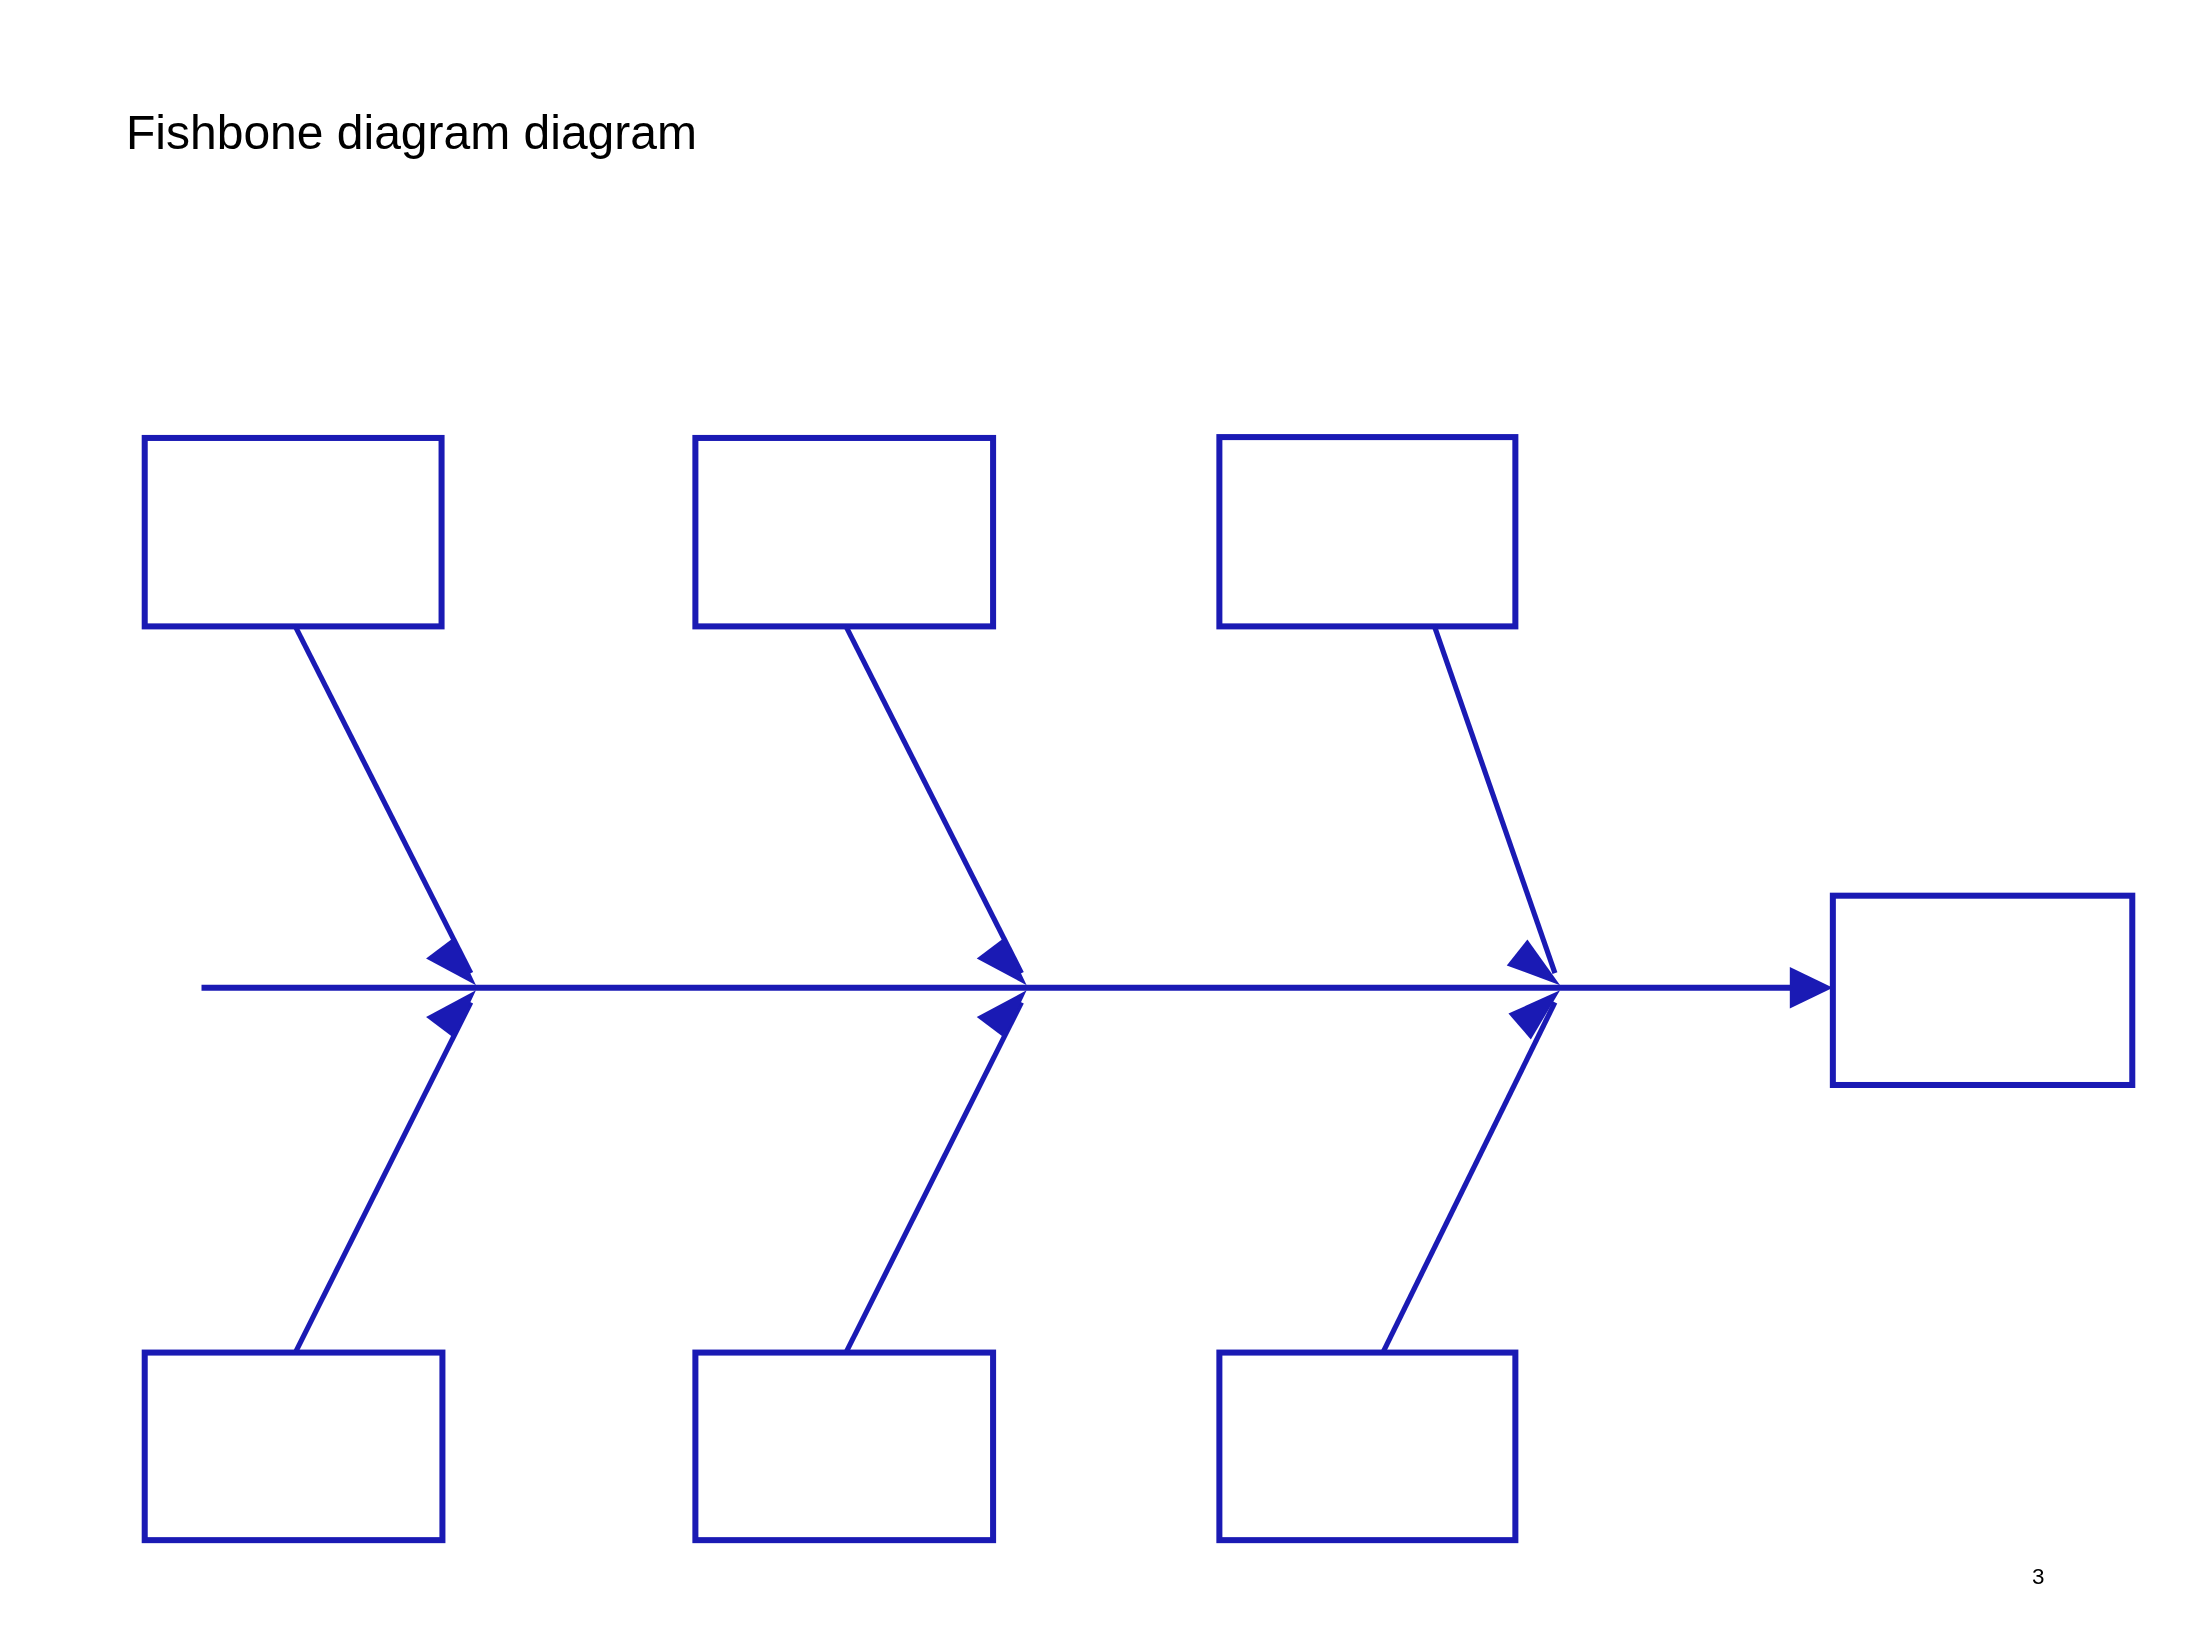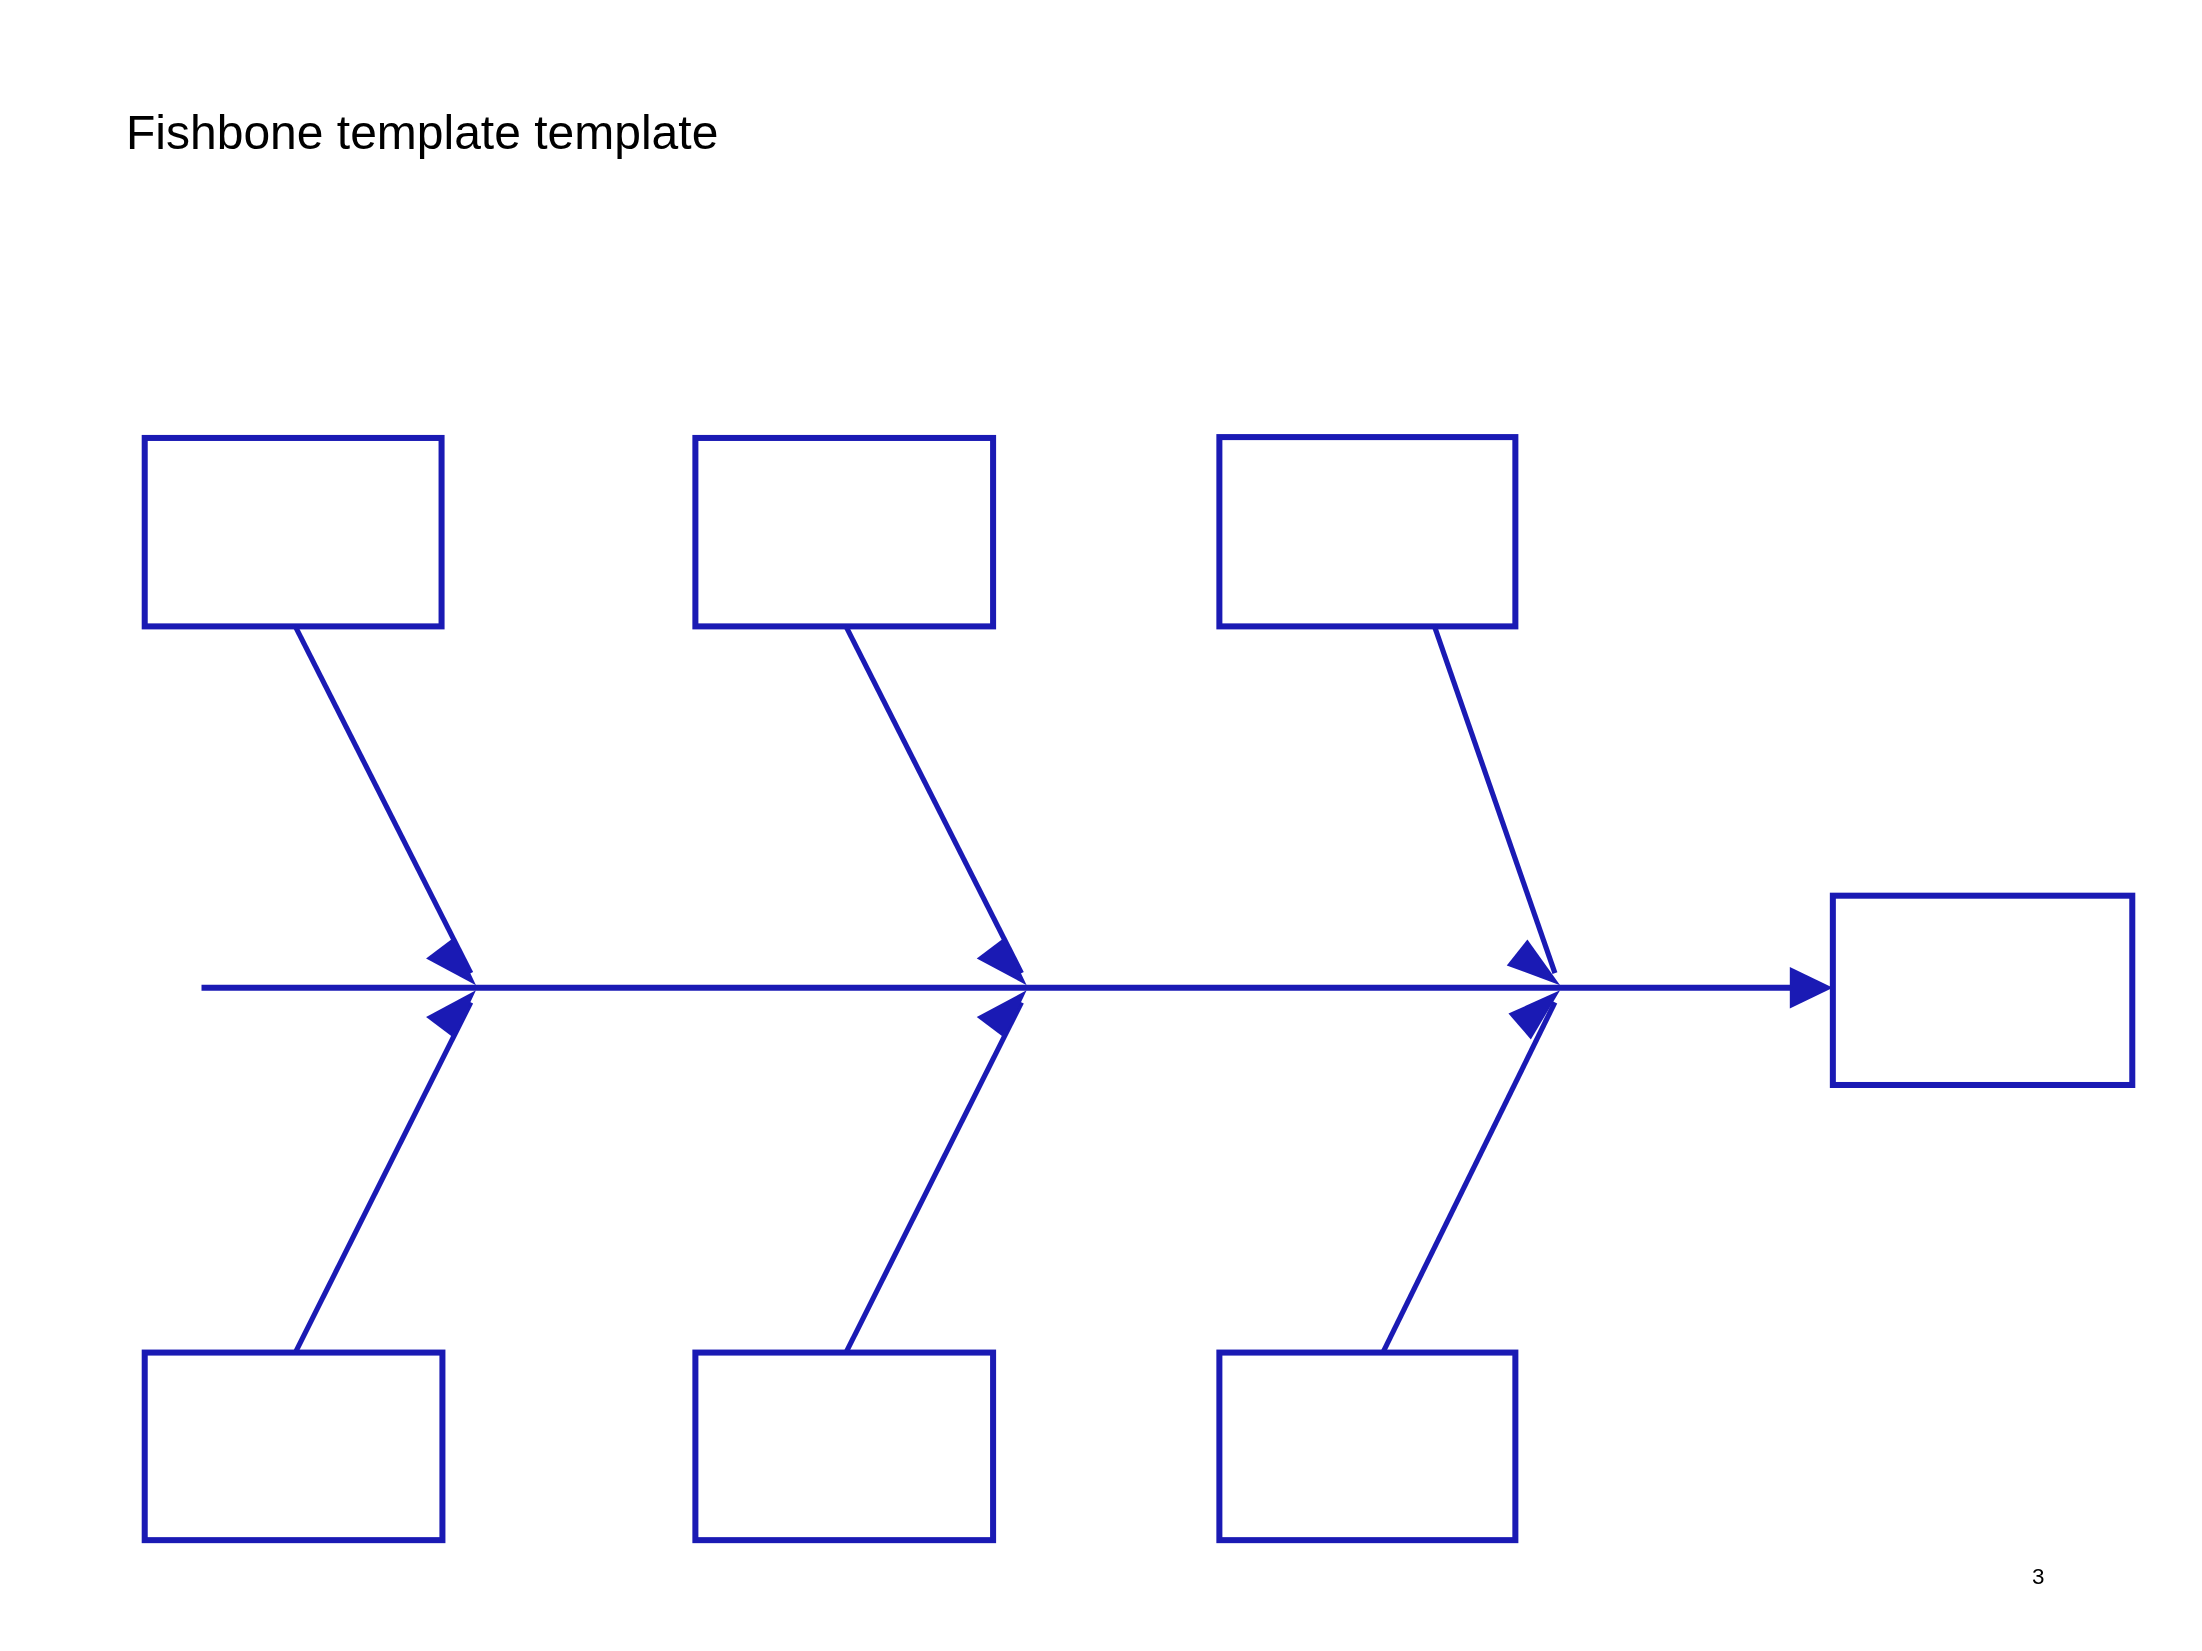--- a/index.html
+++ b/index.html
@@ -73,21 +73,21 @@
     font-family: "Liberation Sans", sans-serif;
     font-size: 34px;
     fill: #1a1ab4;
   }
 </style>
 </head>
 <body>
 
 <div id="slide">
 
-  <div id="slide-title">Fishbone template template</div>
+  <div id="slide-title">Fishbone diagram diagram</div>
 
   <svg id="diagram-svg" viewBox="0 0 2560 1920" xmlns="http://www.w3.org/2000/svg">
 
     <line class="spine-line" x1="234" y1="1148" x2="2118" y2="1148"></line>
     <polygon class="arrow-head" points="2130,1148 2080,1124 2080,1172"></polygon>
 
     <line class="branch-line" x1="343" y1="728" x2="547" y2="1131"></line>
     <polygon class="arrow-head" points="553,1145 495,1114 527,1090"></polygon>
 
     <line class="branch-line" x1="983" y1="728" x2="1187" y2="1131"></line>

